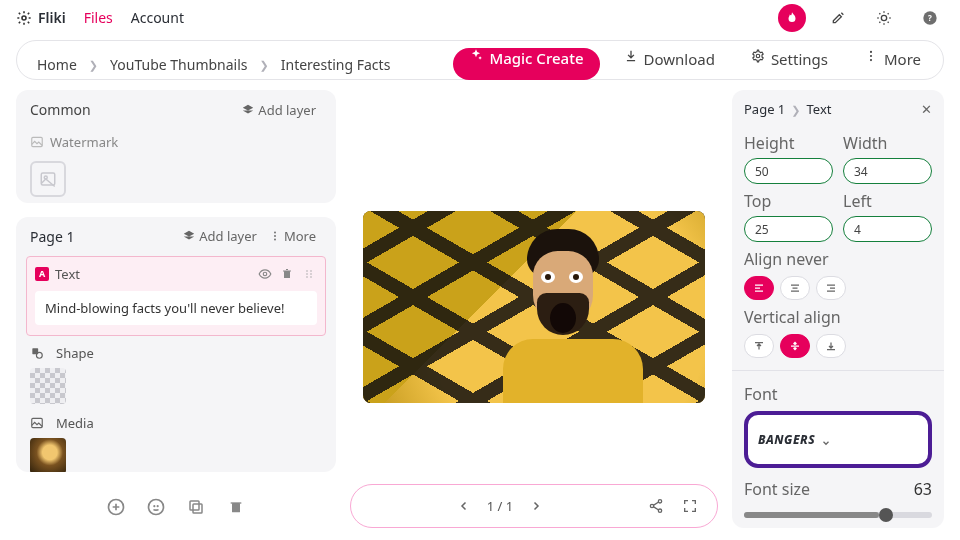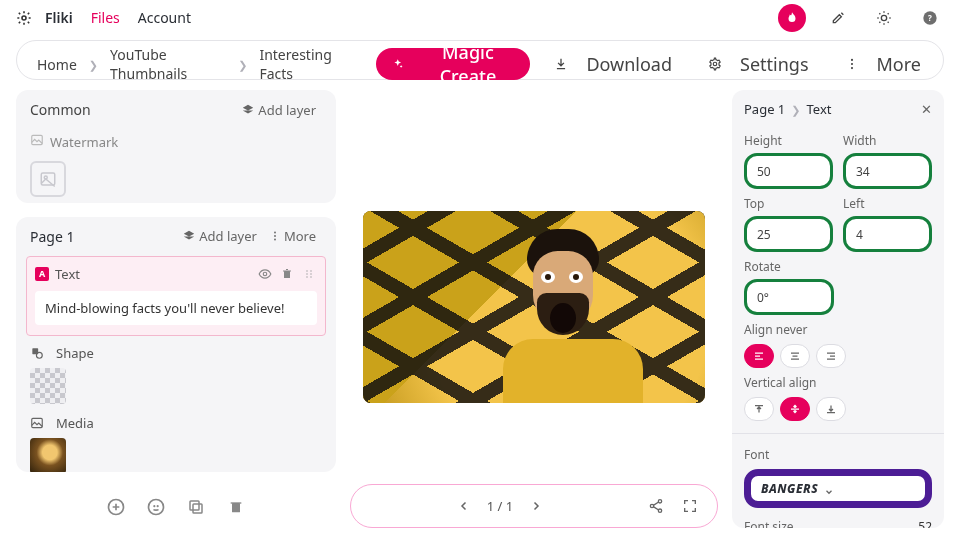--- a/index.html
+++ b/index.html
@@ -1,39 +1,39 @@
 <!DOCTYPE html>
 <html><head>
 <meta charset="utf-8">
 <style>
   *{box-sizing:border-box;margin:0;padding:0;font-family:system-ui,-apple-system,Segoe UI,Roboto,sans-serif}
   body{width:960px;height:540px;background:#fff;color:#2a2e35;overflow:hidden;font-size:13px}
   .topbar{height:36px;display:flex;align-items:center;padding:0 16px;gap:18px;border-bottom:1px solid transparent}
-  .brand{display:flex;align-items:center;gap:13px;font-weight:600;font-size:14px}
+  .brand{display:flex;align-items:center;gap:6px;font-weight:600;font-size:14px}
   .nav-link{font-size:14px;color:#2a2e35;cursor:pointer}
   .nav-link.active{color:#e6005c}
   .topbar .spacer{flex:1}
   .top-icon{width:28px;height:28px;display:flex;align-items:center;justify-content:center;border-radius:14px;cursor:pointer;color:#444}
   .top-icon.circle{background:#e6005c;color:#fff}
   .crumbbar{margin:4px 16px 10px;height:40px;border:1px solid #e4e4e8;border-radius:20px;display:flex;align-items:center;padding:8px 10px 0 20px;gap:12px}
   .crumb{font-size:14px;color:#444}
   .crumb.sep{color:#b0b0b8;font-size:11px}
   .crumbbar .spacer{flex:1}
-  .pillbtn{display:flex;align-items:center;gap:18px;font-size:18px;padding:0 12px;height:30px;border-radius:15px;cursor:pointer;border:none;background:transparent}
+  .pillbtn{display:flex;align-items:flex-start;gap:6px;font-size:15px;padding:0 12px;height:30px;border-radius:15px;cursor:pointer;border:none;background:transparent}
   .pillbtn.primary{background:#e6005c;color:#fff;height:32px;font-weight:500;padding:0 16px;border-radius:16px}
   .pillbtn.ghost{color:#444}
   .main{display:flex;padding:0 16px 12px;gap:14px;height:calc(540px - 36px - 54px)}
   .left{width:320px;display:flex;flex-direction:column;gap:14px}
   .center{flex:1;display:flex;flex-direction:column}
   .right{width:212px;background:#f5f5f7;border-radius:12px;display:flex;flex-direction:column;overflow-y:auto}
   .panel{background:#f5f5f7;border-radius:12px;overflow:hidden}
   .panel-head{display:flex;align-items:center;padding:10px 14px;font-size:14px;color:#444}
   .panel-head .plabel{flex:1}
   .hact{display:flex;gap:3px;align-items:center;color:#666;font-size:13px;cursor:pointer;padding:0 6px}
-  .layer-tag{display:flex;align-items:flex-start;gap:6px;font-size:13px;color:#888;padding:4px 14px}
+  .layer-tag{display:flex;align-items:center;gap:6px;font-size:13px;color:#888;padding:4px 14px}
   .thumbbox{width:36px;height:36px;margin:6px 14px 12px;border:2px solid #d8d8dd;border-radius:6px;display:flex;align-items:center;justify-content:center;color:#c8c8ce}
   .page-panel{background:#f5f5f7;border-radius:12px;overflow:hidden}
   .p1-head{display:flex;align-items:center;padding:10px 14px;font-size:14px}
   .p1-head .spacer{flex:1}
   .text-layer{border:1px solid #f3b7cd;background:#fdeef4;border-radius:4px;margin:0 10px 8px;padding:8px 8px 10px}
   .tl-head{display:flex;align-items:center;gap:6px;font-size:13px;color:#555}
   .tl-head .tbox{width:14px;height:14px;border-radius:2px;background:#e6005c;color:#fff;display:flex;align-items:center;justify-content:center;font-size:9px;font-weight:700}
   .tl-head .spacer{flex:1}
   .tl-icon{width:16px;height:16px;display:flex;align-items:center;justify-content:center;color:#888}
   .text-input{margin-top:8px;background:#fff;border-radius:4px;padding:8px 10px;font-size:13px;color:#333}
@@ -66,27 +66,27 @@
     font-family:"Arial Black","Arial",sans-serif}
   .canvasbar{margin-top:auto;height:44px;border:1px solid #f9a8d4;border-radius:22px;display:flex;align-items:center;padding:0 16px;gap:12px}
   .canvasbar .cbspacer{flex:1}
   .cbbtn{width:22px;height:22px;display:flex;align-items:center;justify-content:center;color:#666;cursor:pointer}
   .r-head{display:flex;align-items:center;padding:10px 12px;font-size:13px}
   .r-head .sep{color:#b0b0b8;margin:0 6px;font-size:11px}
   .r-head .spacer{flex:1}
   .r-body{padding:4px 12px 10px;display:flex;flex-direction:column;gap:6px}
   .row2{display:flex;gap:10px}
   .fcol{flex:1;display:flex;flex-direction:column;gap:4px}
-  .flabel{font-size:12px;color:#666}
-  .finput{height:36px;border:3px solid #15803d;border-radius:13px;background:#fff;padding:0 10px;font-size:12px;color:#444;width:100%}
+  .flabel{font-size:16px;color:#666}
+  .finput{height:22px;border:1px solid #15803d;border-radius:13px;background:#fff;padding:12px 10px;font-size:12px;color:#444;width:100%}
   .seg{display:flex;gap:6px}
   .segbtn{width:30px;height:24px;border:1px solid #dcdce2;border-radius:12px;background:#fff;display:flex;align-items:center;justify-content:center;cursor:pointer;color:#666}
   .segbtn.active{background:#e6005c;border-color:#e6005c;color:#fff}
   .hr{height:1px;background:#e2e2e8;margin:6px -12px}
-  .fontchip{display:inline-flex;align-items:flex-end;gap:6px;border:7px solid #4c1d95;border-radius:14px;padding:4px 10px;font-style:italic;font-weight:800;letter-spacing:.5px;background:#fff;cursor:pointer;font-size:12px}
+  .fontchip{display:inline-flex;align-items:flex-end;gap:6px;border:4px solid #4c1d95;border-radius:14px;padding:16px 10px;font-style:italic;font-weight:800;letter-spacing:.5px;background:#fff;cursor:pointer;font-size:12px}
   .slider{position:relative;height:6px;background:#d9d9df;border-radius:3px;margin-top:6px}
   .slider .fill{position:absolute;left:0;top:0;height:6px;border-radius:3px;background:#888;width:72%}
   .slider .knob{position:absolute;top:-4px;left:72%;width:14px;height:14px;border-radius:7px;background:#555}
   .applywrap{padding:10px 12px 12px}
   svg{display:block}
 </style>
 </head>
 <body>
 
 <div class="topbar">
@@ -356,24 +356,20 @@
       <div class="row2">
         <div class="fcol">
           <span class="flabel">Top</span>
           <input class="finput" value="25" style="">
         </div>
         <div class="fcol">
           <span class="flabel">Left</span>
           <input class="finput" value="4" style="">
         </div>
       </div>
-      <div class="fcol" style="width:48%">
-        <span class="flabel">Rotate</span>
-        <input class="finput" value="0°" style="">
-      </div>
       <span class="flabel">Align never</span>
       <div class="seg">
         <span class="segbtn active">
             <svg width="12" height="12" viewBox="0 0 24 24" stroke="#fff" stroke-width="2.5">
               <path d="M4 6h16M4 12h10M4 18h16"></path>
             </svg>
           </span>
         <span class="segbtn">
             <svg width="12" height="12" viewBox="0 0 24 24" stroke="#666" stroke-width="2.5">
               <path d="M4 6h16M7 12h10M4 18h16"></path>
@@ -406,21 +402,21 @@
       <div class="hr"></div>
       <span class="flabel">Font</span>
       <div class="fontchip">
         <span>BANGERS</span>
         <svg width="10" height="10" viewBox="0 0 24 24" fill="none" stroke="#666" stroke-width="3">
             <path d="M6 9l6 6 6-6"></path>
           </svg>
       </div>
       <div style="display:flex;justify-content:space-between;margin-top:4px">
         <span class="flabel">Font size</span>
-        <span class="flabel" style="color:#333">52</span>
+        <span class="flabel" style="color:#333">63</span>
       </div>
       <div class="slider">
         <div class="fill"></div>
           <div class="knob"></div>
       </div>
     </div>
     <div style="flex:1"></div>
     <div class="applywrap">
       
     </div>

